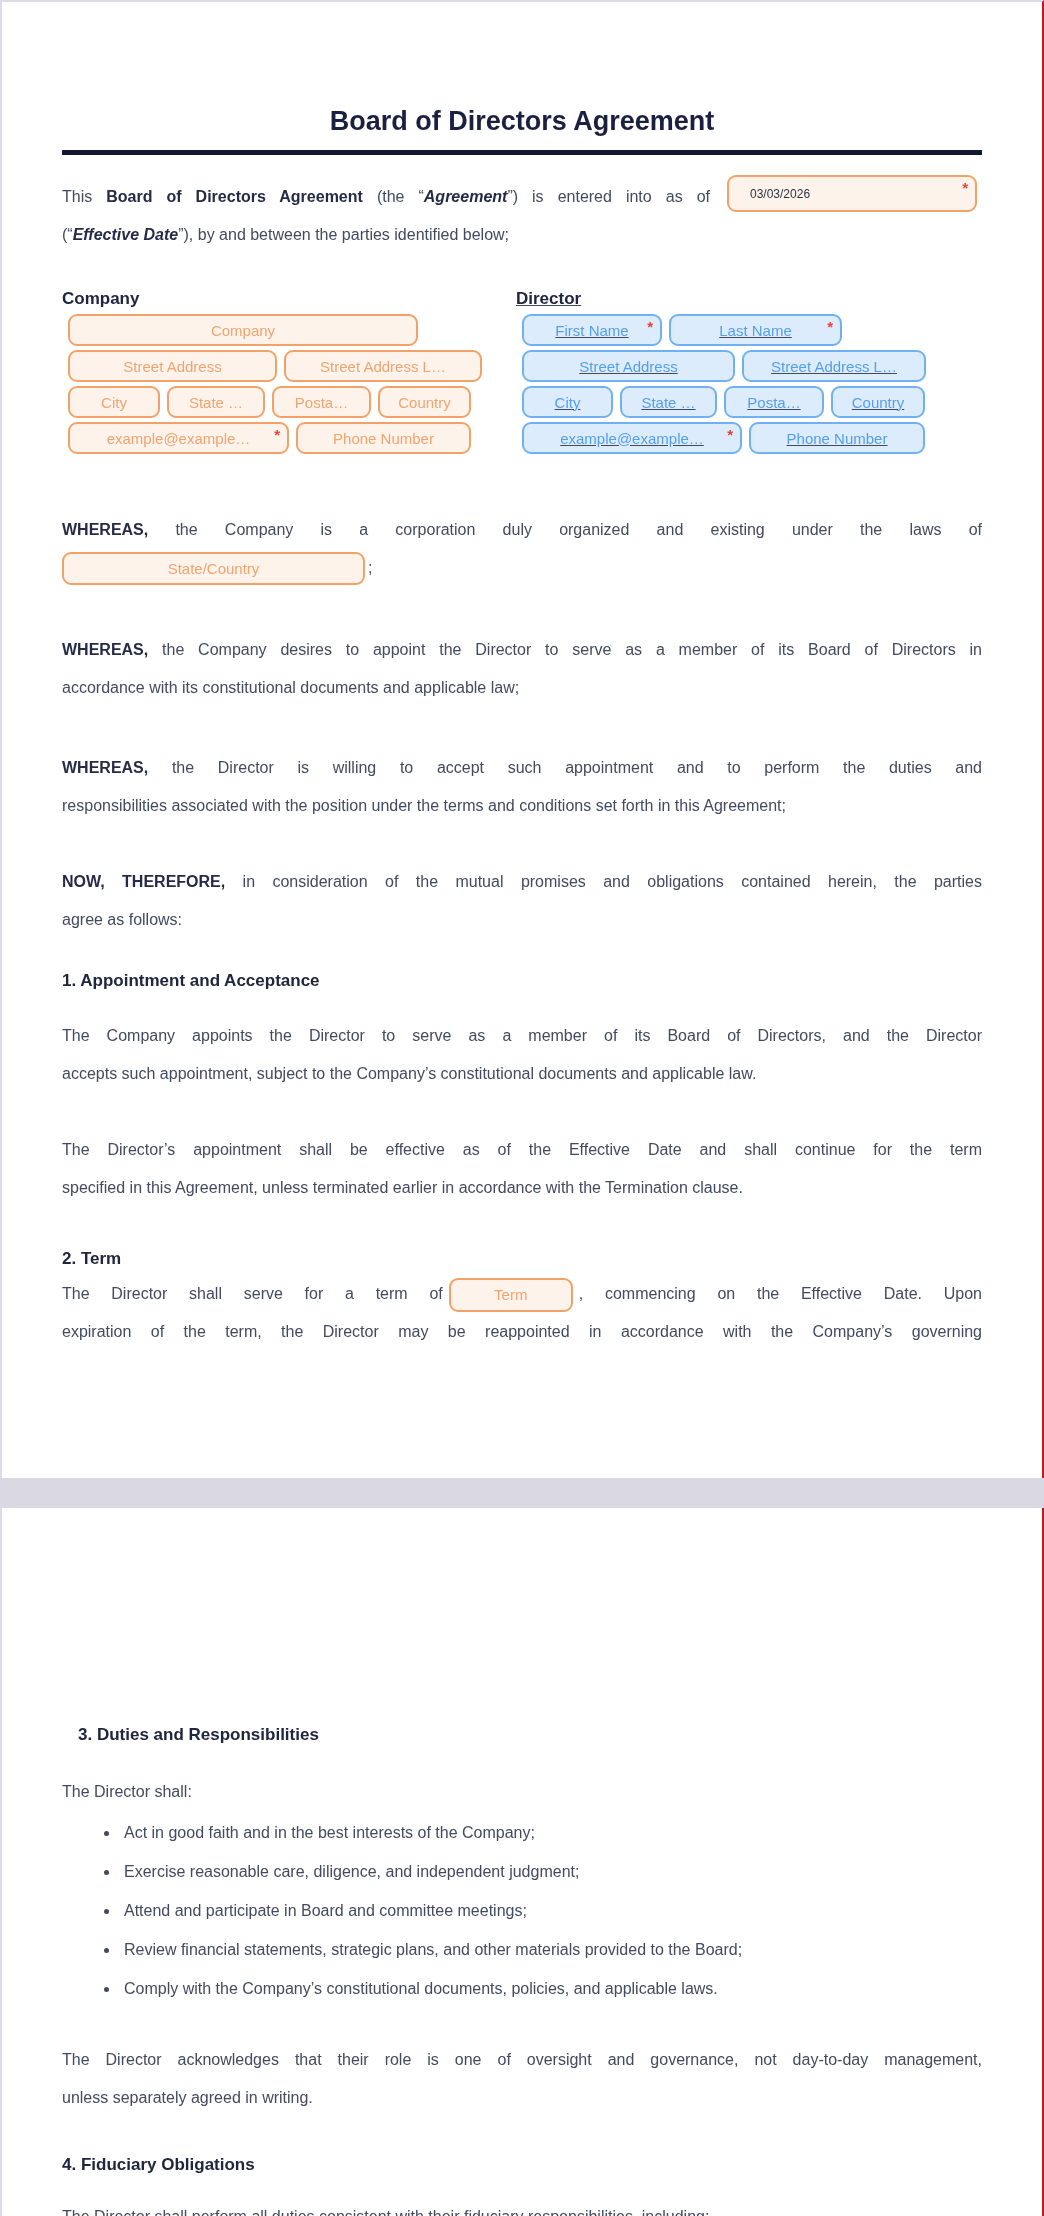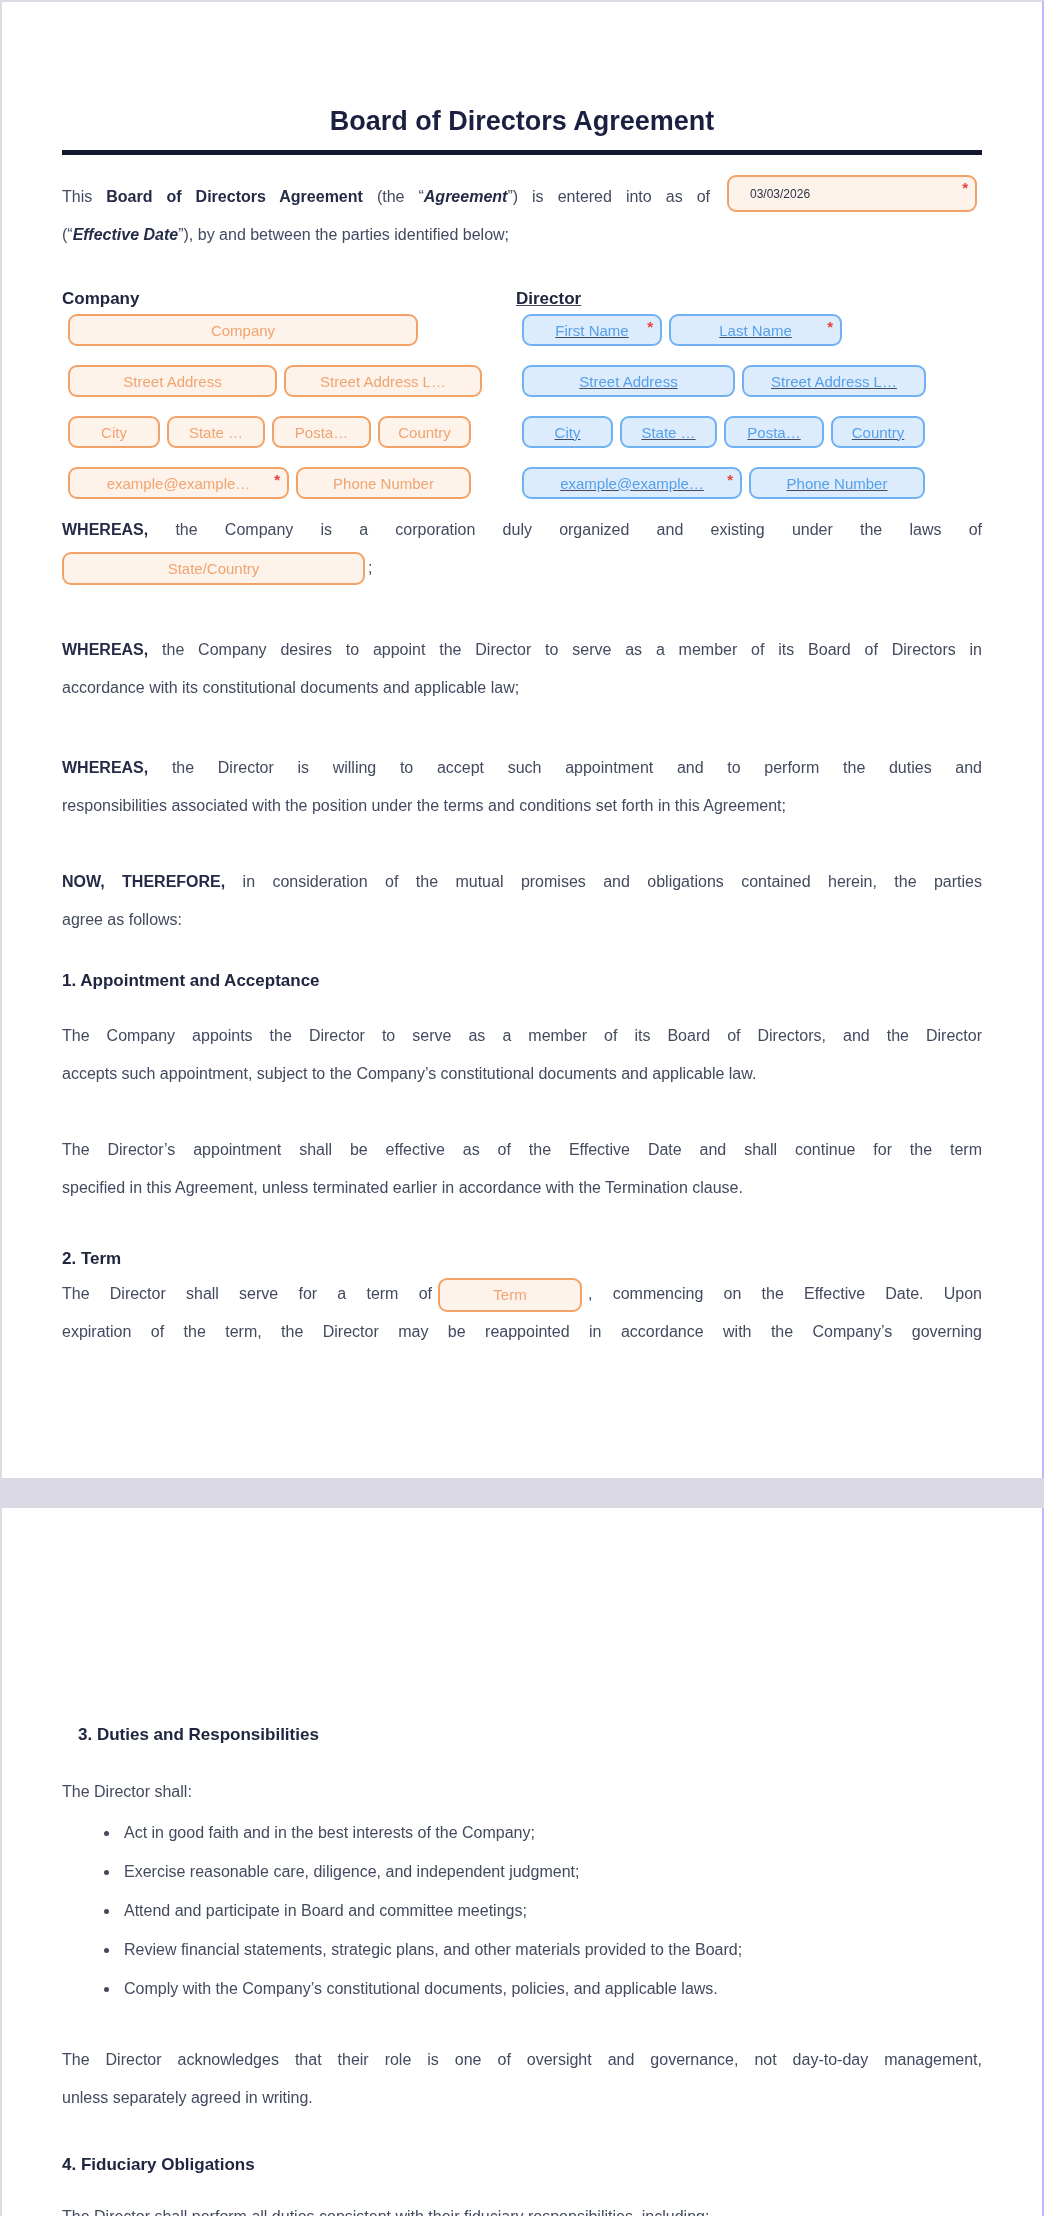--- a/index.html
+++ b/index.html
@@ -2,21 +2,21 @@
 <html><head>
 <meta charset="utf-8">
 <style>
   html,body { margin:0; padding:0; background:#ffffff; }
   .canvas {
     position:relative; width:1044px; height:2216px; overflow:hidden;
     background:#ffffff; font-family:"Liberation Sans", sans-serif; color:#434a5f;
   }
   .page {
     position:absolute; left:0; width:1044px; background:#ffffff; box-sizing:border-box;
-    border-left:2px solid #dcdbe6; border-right:2px solid #c4b5fd; overflow:hidden;
+    border-left:2px solid #dcdbe6; border-right:2px solid #b91c1c; overflow:hidden;
   }
   .page1 { top:0; height:1478px; border-top:2px solid #dcdbe6; }
   .page2 { top:1508px; height:708px; }
   .band { position:absolute; left:0; top:1478px; width:1044px; height:30px; background:#d9d8e3; }
   .content { padding:0 60px; }
 
   .t-title { margin:103px 0 0; text-align:center; font-size:27px; line-height:32px;
     font-weight:700; color:#1b2040; }
   .rule { height:5px; background:#14182e; margin-top:13px; }
 
@@ -40,33 +40,33 @@
   .date-field { position:absolute; right:5px; top:-3px; width:250px; height:37px;
     justify-content:flex-start; }
   .date-field .val { font-size:12px; color:#2c3446; padding-left:21px; font-weight:400; }
 
   
   .parties { position:relative; margin-top:34px; height:175px; }
   .col { position:absolute; top:0; }
   .col-company { left:6px; }
   .col-director { left:460px;text-decoration:underline; }
   .col-h { font-size:17px; line-height:22px; font-weight:700; color:#20263f; margin:0 0 0 -6px; }
-  .frow { display:flex; gap:7px; margin-top:19px; }
+  .frow { display:flex; gap:7px; margin-top:4px; }
   .frow.first { margin-top:4px; }
   .f { height:32px; }
 
   .w1 { margin-top:48px; }
   .state-field { width:303px; height:33px; margin-right:3px; }
   .mt44 { margin-top:44px; } .mt42 { margin-top:42px; } .mt40 { margin-top:40px; }
   .mt38 { margin-top:38px; } .mt36 { margin-top:36px; }
   .mt33 { margin-top:33px; } .mt30 { margin-top:30px; } .mt26 { margin-top:26px; }
   .mt24 { margin-top:24px; } .mt21 { margin-top:21px; } .mt4 { margin-top:4px; }
   .mt215 { margin-top:215px;margin-left:16px; }
 
-  .term-field { width:144px; height:34px; margin:0 6px; }
+  .term-field { width:124px; height:34px; margin:0 6px; }
 
   ul.duties { margin:2px 0 0; padding:0 0 0 58px; list-style:disc; }
   ul.duties li { font-size:16px; line-height:39px; padding-left:4px; }
 
   
   .wc1{width:350px}.wc2{width:209px}.wc3{width:198px}.wc4{width:92px}.wc5{width:98px}
   .wc6{width:99px}.wc7{width:93px}.wc8{width:221px}.wc9{width:175px}
   
   .wd1{width:140px}.wd2{width:173px}.wd3{width:213px}.wd4{width:184px}.wd5{width:91px}
   .wd6{width:97px}.wd7{width:100px}.wd8{width:94px}.wd9{width:220px}.wd10{width:176px}

